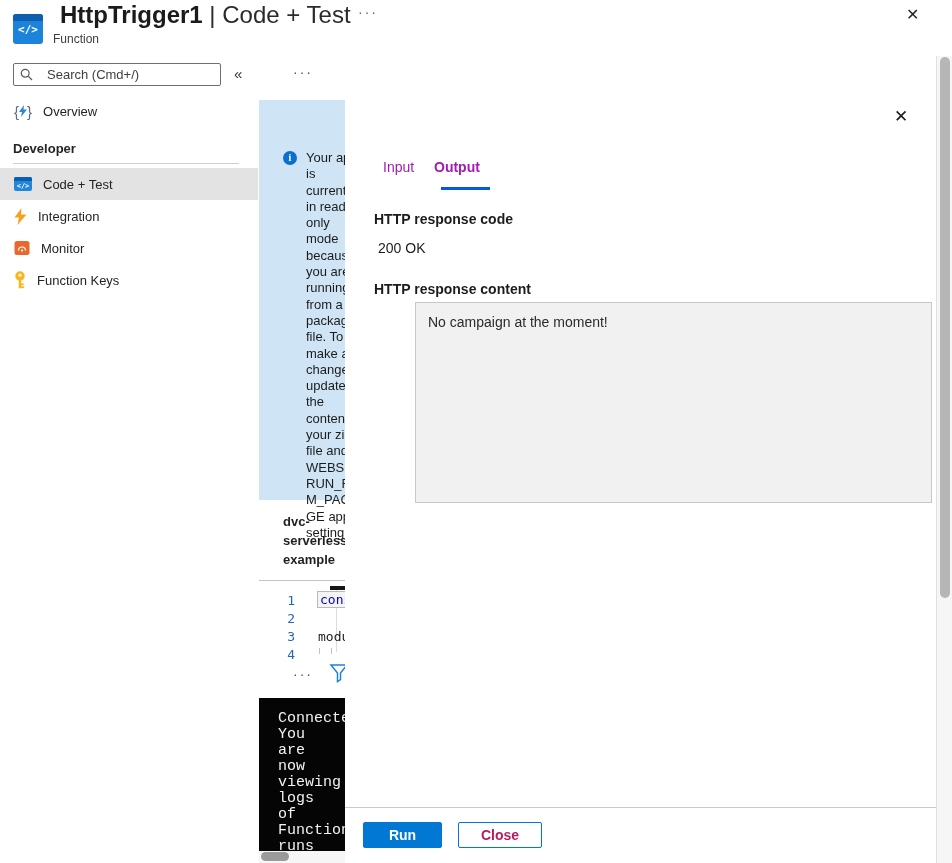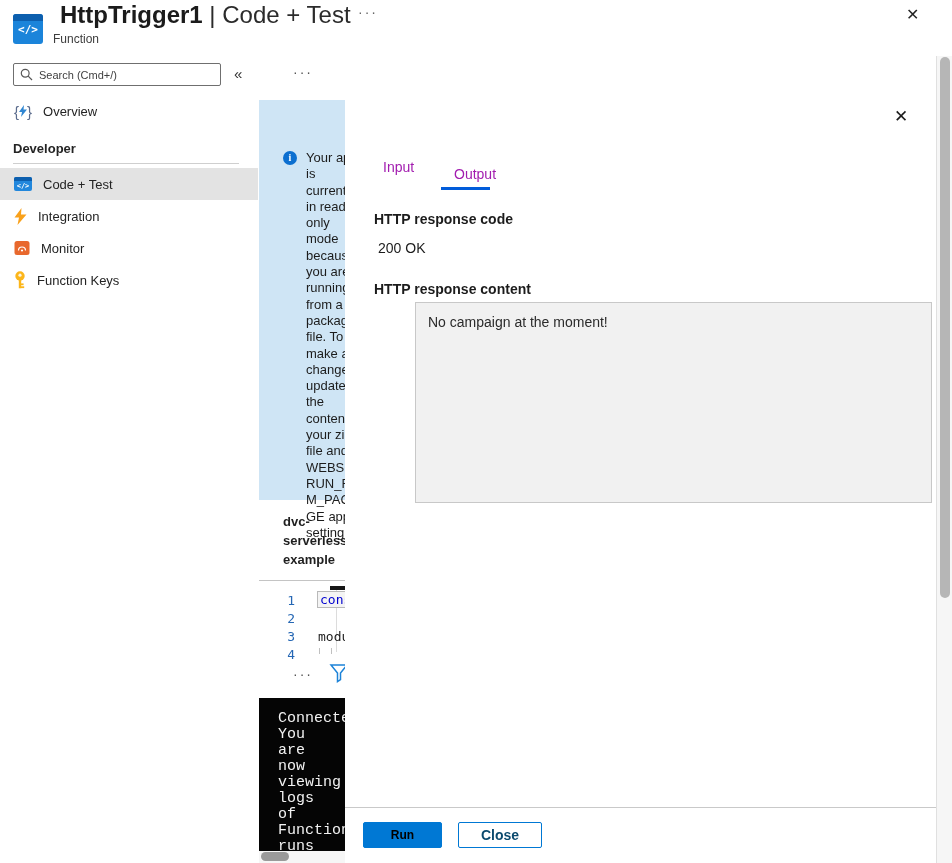--- a/index.html
+++ b/index.html
@@ -13,21 +13,21 @@
   #blade-title { position:absolute; left:52px; top:1px; font-size:24px; color:#1b1b1b; white-space:nowrap;margin-left:8px; }
   #blade-title .primary { font-weight:700; }
   #blade-title .rest { font-weight:400; color:#2b2b2b; }
   #blade-subtitle { position:absolute; left:53px; top:32px; font-size:12px; color:#3d3d3d; }
   #header-more { position:absolute; left:358px; top:4px; font-size:14px; color:#666; letter-spacing:2px; cursor:pointer; }
   #blade-close { position:absolute; left:906px; top:5px; font-size:16px; color:#242424; cursor:pointer; font-weight:300; }
 
   
   #search-box { position:absolute; left:13px; top:63px; width:208px; height:23px; border:1px solid #6f6f6f; border-radius:2px; display:flex; align-items:center; background:#fff; }
   #search-box svg { margin-left:6px; flex:none; }
-  #search-input { border:none; outline:none; flex:1; margin-left:6px; font-size:11px; color:#333; background:transparent; width:100%; }
+  #search-input { border:none; outline:none; flex:1; margin-left:14px; font-size:13px; color:#333; background:transparent; width:100%; }
   #search-input::placeholder { color:#3f3f3f; opacity:1; }
   #collapse-btn { position:absolute; left:234px; top:65px; font-size:15px; color:#333; cursor:pointer; }
   #mid-more { position:absolute; left:293px; top:64px; font-size:14px; color:#555; letter-spacing:2px; cursor:pointer; z-index:1; }
 
   .nav-row { position:absolute; left:0; width:258px; height:32px; display:flex; align-items:center; padding-left:14px; gap:11px; font-size:13px; color:#242424; cursor:pointer; }
   .nav-row.selected { background:#e3e3e3; }
   #row-overview { top:95px; }
   #section-developer { position:absolute; left:13px; top:141px; font-size:13px; font-weight:700; color:#242424; }
   #dev-divider { position:absolute; left:13px; top:163px; width:226px; height:1px; background:#cfcfcf; }
   #row-codetest { top:168px; }
@@ -65,29 +65,29 @@
   #console { position:absolute; left:0; top:642px; width:110px; height:153px; background:#050505; overflow:hidden; padding:13px 0 0 19px; }
   #console div { font:15px/16px "Liberation Mono",monospace; color:#f2f2f2; white-space:nowrap; }
   #console-hscroll { position:absolute; left:0; top:795px; width:110px; height:12px; background:#f6f6f6; }
   #console-hthumb { position:absolute; left:2px; top:1px; width:28px; height:9px; border-radius:5px; background:#9a9a9a; }
 
   
   #panel { position:absolute; left:345px; top:56px; width:607px; height:807px; background:#fff; z-index:2; }
   #panel-close { position:absolute; left:549px; top:50px; font-size:17px; color:#1b1b1b; cursor:pointer; font-weight:300; }
   .tab { position:absolute; top:103px; font-size:14px; color:#a21caf; cursor:pointer; }
   #tab-input { left:38px; }
-  #tab-output { left:109px; font-weight:400;margin-top:7px; }
+  #tab-output { left:89px; font-weight:700; }
   #tab-underline { position:absolute; left:96px; top:131px; width:49px; height:3px; background:#015cda; }
   #resp-code-label { position:absolute; left:29px; top:155px; font-size:14px; font-weight:700; color:#1c1c1c; }
   #resp-code-value { position:absolute; left:33px; top:184px; font-size:14px; color:#1c1c1c; }
   #resp-content-label { position:absolute; left:29px; top:225px; font-size:14px; font-weight:700; color:#1c1c1c; }
   #resp-content { position:absolute; left:29px; top:246px; width:517px; height:201px; background:#f1f1f1; border:1px solid #c8c8c8; resize:none; outline:none; padding:11px 12px; font-family:"Liberation Sans",sans-serif; font-size:14px; color:#2b2b2b;margin-left:41px; }
   #panel-divider { position:absolute; left:0; top:751px; width:592px; height:1px; background:#c9c9c9; }
-  #run-btn { position:absolute; left:18px; top:766px; width:79px; height:26px; background:#0078d4; border:1px solid #0078d4; border-radius:2px; color:#000000; font-family:"Liberation Sans",sans-serif; font-size:12px; font-weight:600; cursor:pointer; }
-  #close-btn { position:absolute; left:113px; top:766px; width:84px; height:26px; background:#fff; border:1px solid #0078d4; border-radius:2px; color:#0c4a6e; font-family:"Liberation Sans",sans-serif; font-size:14px; font-weight:600; cursor:pointer; }
+  #run-btn { position:absolute; left:18px; top:766px; width:79px; height:26px; background:#0078d4; border:1px solid #0078d4; border-radius:2px; color:#ffffff; font-family:"Liberation Sans",sans-serif; font-size:14px; font-weight:600; cursor:pointer; }
+  #close-btn { position:absolute; left:113px; top:766px; width:84px; height:26px; background:#fff; border:1px solid #0078d4; border-radius:2px; color:#be185d; font-family:"Liberation Sans",sans-serif; font-size:14px; font-weight:600; cursor:pointer; }
 
   
   #vscroll { position:absolute; left:936px; top:56px; width:16px; height:807px; background:#f6f6f6; border-left:1px solid #e0e0e0; z-index:3; }
   #vthumb { position:absolute; left:3px; top:1px; width:10px; height:541px; background:#b6b6b6; border-radius:5px; }
 </style>
 </head>
 <body>
 
 <div id="stage">
 

